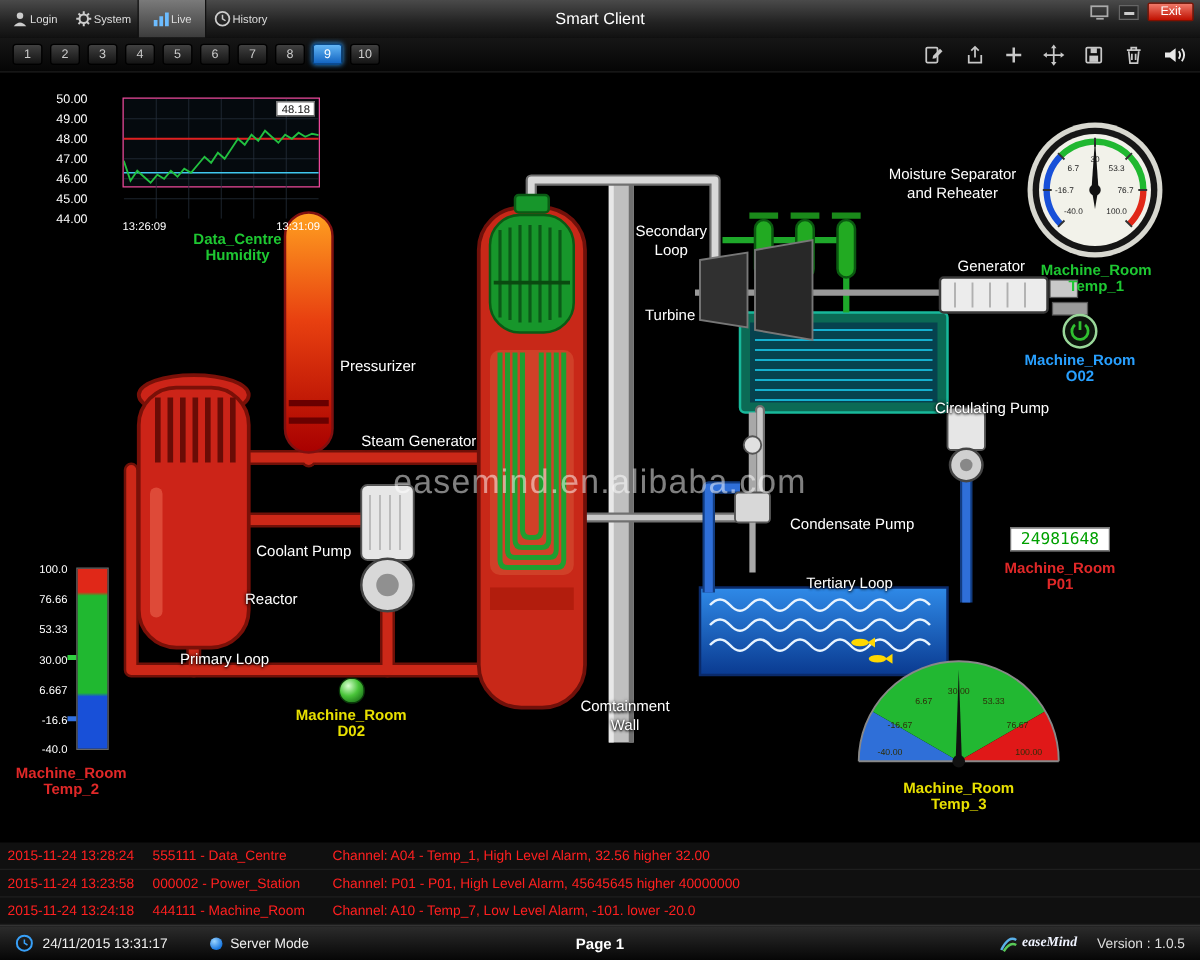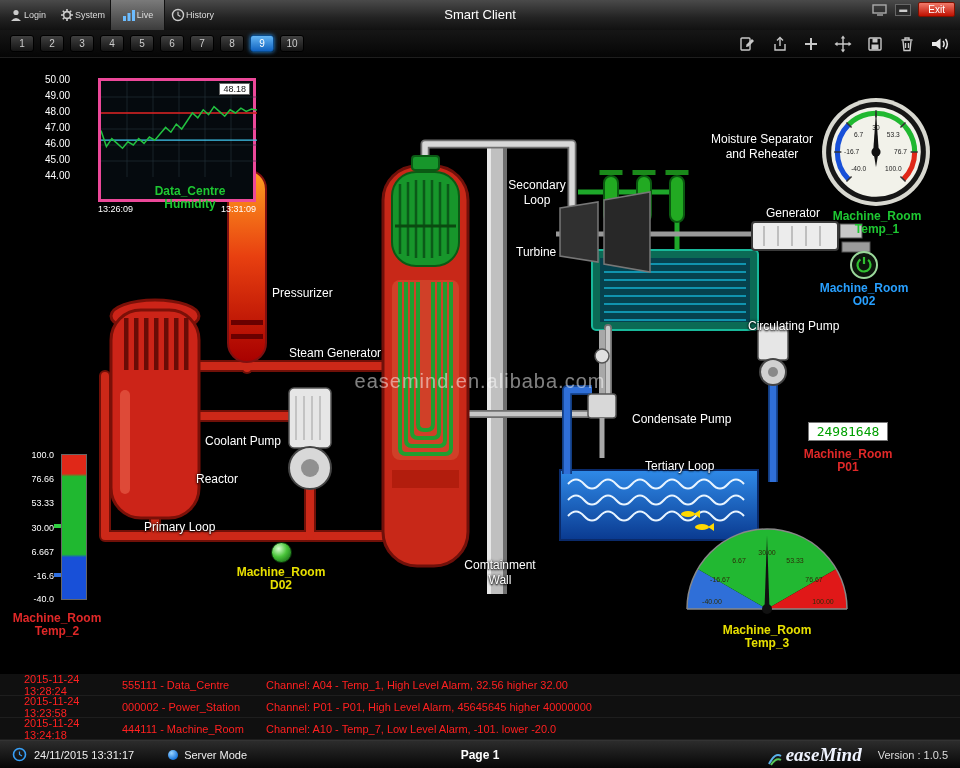--- a/index.html
+++ b/index.html
@@ -18,32 +18,32 @@
   
   .toolbar{position:absolute;top:30px;left:0;right:0;height:28px;background:linear-gradient(#161616,#050505);display:flex;align-items:center;padding:0 10px;z-index:20;border-bottom:1px solid #1e1e1e}
   .page-btn{width:24px;height:17px;margin-right:6px;background:linear-gradient(#404040,#141414);border:1px solid #000;border-radius:3px;color:#ccc;font-size:10px;display:flex;align-items:center;justify-content:center;cursor:pointer}
   .page-btn.active{background:linear-gradient(#63b6f5,#1062c0);color:#fff;border-color:#0a4a8a;box-shadow:0 0 4px #2e8fe0}
   .tool-icons{margin-left:auto;display:flex;gap:14px;align-items:center}
   .tool-icons svg{cursor:pointer}
 
   
   .main{position:absolute;top:58px;left:0;width:960px;height:616px;background:#000}
   .plant{position:absolute;left:0;top:0;z-index:0}
-  .watermark{position:absolute;left:480px;top:312px;transform:translateX(-50%);color:rgba(255,255,255,.5);font-size:20px;letter-spacing:1px;z-index:3;white-space:nowrap}
+  .watermark{position:absolute;left:480px;top:312px;transform:translateX(-50%);color:rgba(255,255,255,.5);font-size:27px;letter-spacing:1px;z-index:3;white-space:nowrap}
   .plabel{position:absolute;color:#fff;font-size:12px;white-space:nowrap;z-index:2;text-shadow:0 1px 2px #000,0 0 3px #000}
   .plabel.c{transform:translateX(-50%);text-align:center;line-height:15px}
   .l2{position:absolute;transform:translateX(-50%);text-align:center;font-size:12px;line-height:13px;white-space:nowrap;z-index:4;font-weight:bold}
   .green{color:#1ec832}.blue{color:#28a0ff}.red{color:#e02828}.yellow{color:#e8e000}
 
   
   .trend{position:absolute;left:62px;top:20px;z-index:4}
   .trend-row{display:flex}
   .trend-yaxis{position:relative;width:36px;height:96px}
   .trend-yaxis span{position:absolute;right:20px;width:33px;text-align:left;color:#fff;font-size:10px}
-  .trend-plotwrap{position:relative;width:158px;height:124px;border:3px solid #ec4899;background:#050a0e}
+  .trend-plotwrap{position:relative;width:158px;height:72px;border:1px solid #ec4899;background:#050a0e}
   .trend-value{position:absolute;top:2px;right:3px;background:#fff;color:#111;font-size:9px;padding:0 3px;border:1px solid #666}
   .trend-xaxis{display:flex;justify-content:space-between;margin-left:36px;width:158px;color:#fff;font-size:9px;margin-top:2px}
 
   
   .bargauge{position:absolute;left:18px;top:396px;display:flex;gap:5px;z-index:4}
   .bar-scale{position:relative;width:38px;height:146px}
   .bar-scale span{position:absolute;right:2px;width:36px;text-align:right;color:#fff;font-size:9px}
   .bar{position:relative;width:26px;height:146px;border:1px solid #666;
        background:linear-gradient(180deg,#e02818 0%,#e02818 13%,#20b830 15%,#20b830 69%,#1850d8 71%,#1850d8 100%)}
   .bar .mark{position:absolute;left:-8px;width:7px;height:4px}
@@ -51,32 +51,32 @@
   .digital{position:absolute;left:808px;top:364px;width:80px;height:19px;background:#fff;border:1px solid #777;color:#00a000;font-family:"DejaVu Sans Mono",monospace;font-size:13px;display:flex;align-items:center;justify-content:center;z-index:4}
   .d02{position:absolute;left:271px;top:484px;width:21px;height:21px;border-radius:50%;z-index:4;
        background:radial-gradient(circle at 35% 30%,#d8ffd0,#49c439 45%,#0e5a10 95%);border:1px solid #0a3a0a}
   .gauge-round{position:absolute;left:820px;top:38px;z-index:4}
   .gauge-semi{position:absolute;left:682px;top:466px;z-index:4}
   .power{position:absolute;left:849px;top:192px;z-index:4;cursor:pointer}
 
   
   .alarms{position:absolute;top:674px;left:0;right:0;height:66px;background:#101010;z-index:20}
   .alarm-row{height:22px;display:flex;align-items:center;border-bottom:1px solid #1e1e1e;color:#ff2020;font-size:11px;cursor:pointer}
-  .al-time{width:122px;padding-left:24px}
+  .al-time{width:122px;padding-left:6px}
   .al-src{width:144px}
   .al-msg{flex:1}
 
   
   .statusbar{position:absolute;bottom:0;left:0;right:0;height:28px;background:linear-gradient(#2c2c2c,#060606);border-top:1px solid #333;display:flex;align-items:center;padding:0 12px;z-index:20}
   .sb-left{display:flex;align-items:center;gap:7px;color:#eee;font-size:11px}
   .sb-mode{display:flex;align-items:center;gap:6px;margin-left:34px;color:#eee;font-size:11px}
   .sb-dot{width:10px;height:10px;border-radius:50%;background:radial-gradient(circle at 35% 30%,#9ad4ff,#1a78e0 70%)}
   .sb-center{position:absolute;left:0;right:0;text-align:center;color:#fff;font-size:12px;font-weight:bold;pointer-events:none}
   .sb-right{margin-left:auto;display:flex;align-items:center;gap:16px;color:#ddd;font-size:11px}
-  .brand{font-family:"Liberation Serif",serif;font-style:italic;font-weight:bold;font-size:19px;color:#f0f4ff;display:flex;align-items:flex-end;gap:3px}
+  .brand{font-family:"Liberation Serif",serif;font-style:italic;font-weight:bold;font-size:11px;color:#f0f4ff;display:flex;align-items:flex-start;gap:3px}
   text{font-family:"Liberation Sans",sans-serif}
 </style>
 </head>
 <body>
 
 <div class="app">
 
   <div class="titlebar">
     <div class="nav-btn">
       <svg width="14" height="14">

